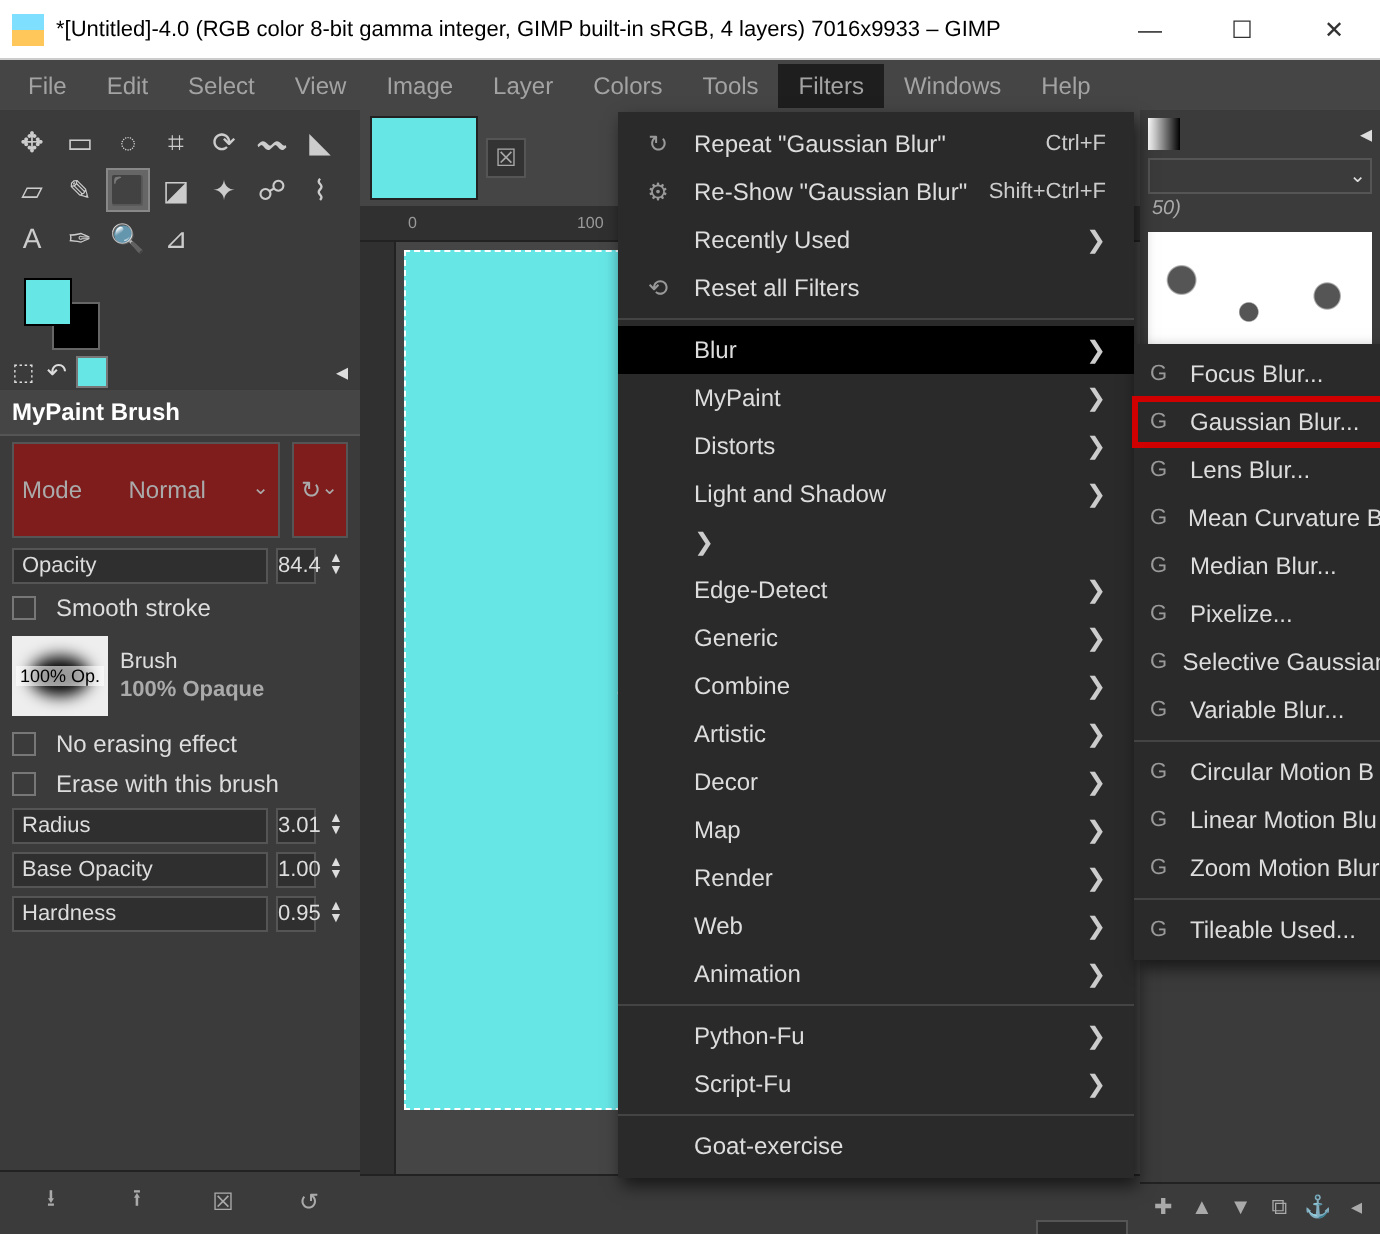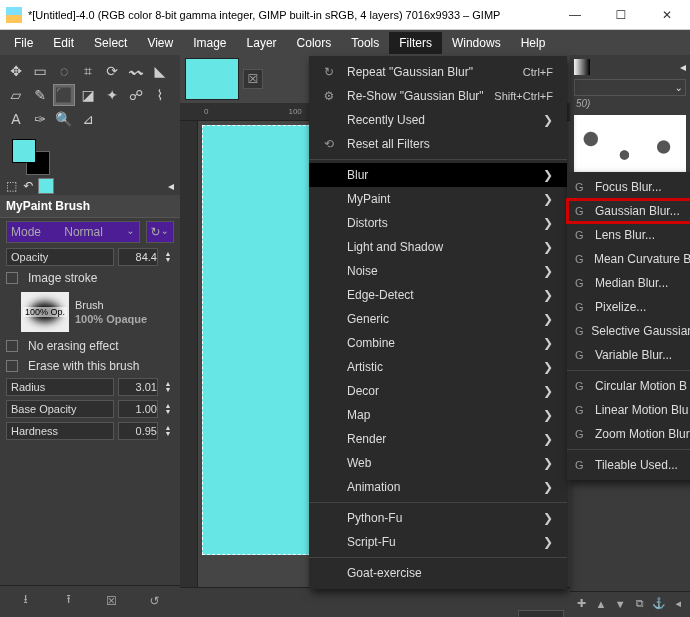--- a/index.html
+++ b/index.html
@@ -2,39 +2,39 @@
 <html><head>
 <meta charset="utf-8">
 <style>
   * { margin: 0; padding: 0; box-sizing: border-box; }
   body { font-family: "Segoe UI", sans-serif; font-size: 12px; background: #3b3b3b; color: #ddd; overflow: hidden; width: 690px; height: 617px; }
   .titlebar { height: 30px; background: #fff; color: #000; display: flex; align-items: center; padding: 0 0 0 6px; font-size: 12px; border-bottom: 1px solid #ccc; }
   .titlebar .icon { width: 16px; height: 16px; background: linear-gradient(#7fdfff 50%, #ffc65a 50%); margin-right: 6px; }
   .titlebar .title { flex: 1; font-size: 11px; overflow: hidden; text-overflow: ellipsis; white-space: nowrap; }
   .winbtn { width: 46px; height: 30px; display: flex; align-items: center; justify-content: center; color: #333; }
   .menubar { height: 25px; background: #454545; display: flex; align-items: center; padding: 0 4px; gap: 0; }
-  .menuitem { padding: 4px 10px; cursor: pointer; color: #ffffff; }
+  .menuitem { padding: 4px 10px; cursor: pointer; color: #a3a3a3; }
   .menuitem.open { background: #1e1e1e; }
   .workspace { display: flex; height: 560px; background: #454545; }
   .leftpanel { width: 180px; background: #3b3b3b; display: flex; flex-direction: column; }
   .toolbox { padding: 6px; display: grid; grid-template-columns: repeat(7, 20px); gap: 4px; justify-content: start; }
   .tool { width: 20px; height: 20px; display:flex; align-items:center; justify-content:center; color:#ccc; font-size:14px;}
   .tool.active { background:#666; outline:1px solid #888;}
   .swatches { padding:6px 10px; position:relative; height:42px; }
   .swatch-fg { width:24px;height:24px; background:#67e6e6; border:1px solid #000; position:absolute; left:12px; top:4px; z-index:2;}
   .swatch-bg { width:24px;height:24px; background:#000; border:1px solid #666; position:absolute; left:26px; top:16px;}
   .opt-hdr { background:#3b3b3b; padding:2px 6px; display:flex; align-items:center; gap:6px;}
   .opt-hdr .sq { width:14px;height:14px;background:#67e6e6; outline:1px solid #777;}
   .section-label { background:#454545; padding:4px 6px; font-weight:bold; font-size:12px; color:#fff; border-bottom:1px solid #555;}
   .opt-row { display:flex; align-items:center; padding:3px 6px; gap:6px;}
-  .opt-select { flex:1; background:#4c1d95; border:1px solid #555; color:#aaa; padding:3px 4px; display:flex; justify-content:space-between;}
+  .opt-select { flex:1; background:#7f1d1d; border:1px solid #555; color:#aaa; padding:16px 4px; display:flex; justify-content:space-between;}
   .chev { font-size:10px;}
   .slider-row { display:flex; align-items:center; padding:2px 6px; gap:4px; position:relative;}
   .slider-row .lbl { flex:1; font-size:11px; background:#2f2f2f; padding:2px 4px; border:1px solid #555;}
-  .slider-row .val { width:40px; text-align:right; background:#2f2f2f; border:1px solid #555; padding:2px 0; font-size:11px;}
+  .slider-row .val { width:20px; text-align:right; background:#2f2f2f; border:1px solid #555; padding:2px 0; font-size:11px;}
   .slider-row .spin { width:12px; display:flex; flex-direction:column; font-size:7px; line-height:6px; text-align:center;}
   .chk { width:12px;height:12px;border:1px solid #777; display:inline-block; margin-right:4px;}
   .brush-preview { width:48px;height:40px; background:#eee; margin:4px 6px; display:flex;align-items:center;justify-content:center; color:#000; font-size:9px; position:relative;}
   .brush-preview::before{content:""; position:absolute; width:30px;height:20px; background:#000; border-radius:50%; filter:blur(4px);}
   .brush-preview span{position:relative; z-index:2; background:rgba(255,255,255,0.6); padding:0 2px;}
 
   .centerpanel { flex: 1; background: #454545; position: relative; display:flex; flex-direction:column;}
   .thumbstrip { height:48px; padding:6px; display:flex; gap:6px; align-items:center;}
   .thumb { width:52px;height:40px; background:#67e6e6; outline:1px solid #222;}
   .thumb-x { width:18px;height:18px; background:#333; outline:1px solid #555; color:#aaa; display:flex;align-items:center;justify-content:center;}
@@ -155,24 +155,24 @@
       <div class="lbl">Opacity</div>
       <div class="val">84.4</div>
       <div class="spin">
           <span>▲</span>
           <span>▼</span>
         </div>
     </div>
 
     <div class="opt-row">
       <span class="chk"></span>
-      <span>Image stroke</span>
-    </div>
-
-    <div style="display:flex;align-items:center;padding-left:15px;">
+      <span>Smooth stroke</span>
+    </div>
+
+    <div style="display:flex;align-items:center;">
       <div class="brush-preview">
           <span>100% Op.</span>
         </div>
       <div style="display:flex;flex-direction:column;gap:2px;">
         <span style="font-size:11px;">Brush</span>
         <span style="font-size:11px;color:#aaa;font-weight:bold;">100% Opaque</span>
       </div>
     </div>
 
     <div class="opt-row">
@@ -313,21 +313,20 @@
       <span class="txt">Distorts</span>
       <span class="sub">❯</span>
     </div>
     <div class="dd-item">
       <span class="ic"></span>
       <span class="txt">Light and Shadow</span>
       <span class="sub">❯</span>
     </div>
     <div class="dd-item">
       <span class="ic"></span>
-      <span class="txt">Noise</span>
       <span class="sub">❯</span>
     </div>
     <div class="dd-item">
       <span class="ic"></span>
       <span class="txt">Edge-Detect</span>
       <span class="sub">❯</span>
     </div>
     <div class="dd-item">
       <span class="ic"></span>
       <span class="txt">Generic</span>

